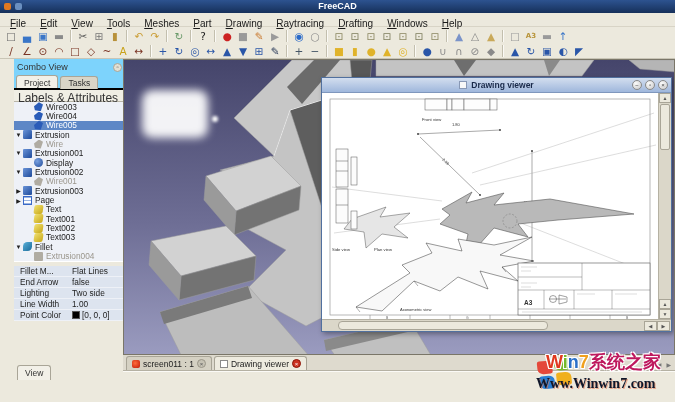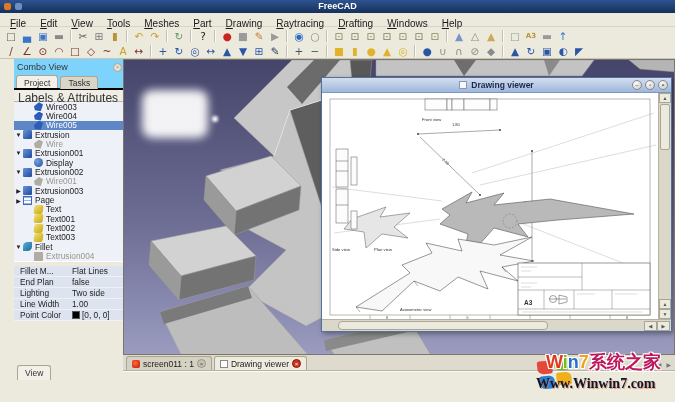--- a/index.html
+++ b/index.html
@@ -493,21 +493,21 @@
       <div class="sb-btn btm">▼</div>
     </div>
     <div class="splitter"></div>
     <div class="props">
       <div id="propRows">
           <div class="prow">
             <span class="pname">Fillet M...</span>
             <span class="pval">Flat Lines</span>
           </div>
           <div class="prow">
-            <span class="pname">End Plan</span>
+            <span class="pname">End Arrow</span>
             <span class="pval">false</span>
           </div>
           <div class="prow">
             <span class="pname">Lighting</span>
             <span class="pval">Two side</span>
           </div>
           <div class="prow">
             <span class="pname">Line Width</span>
             <span class="pval">1.00</span>
           </div>

